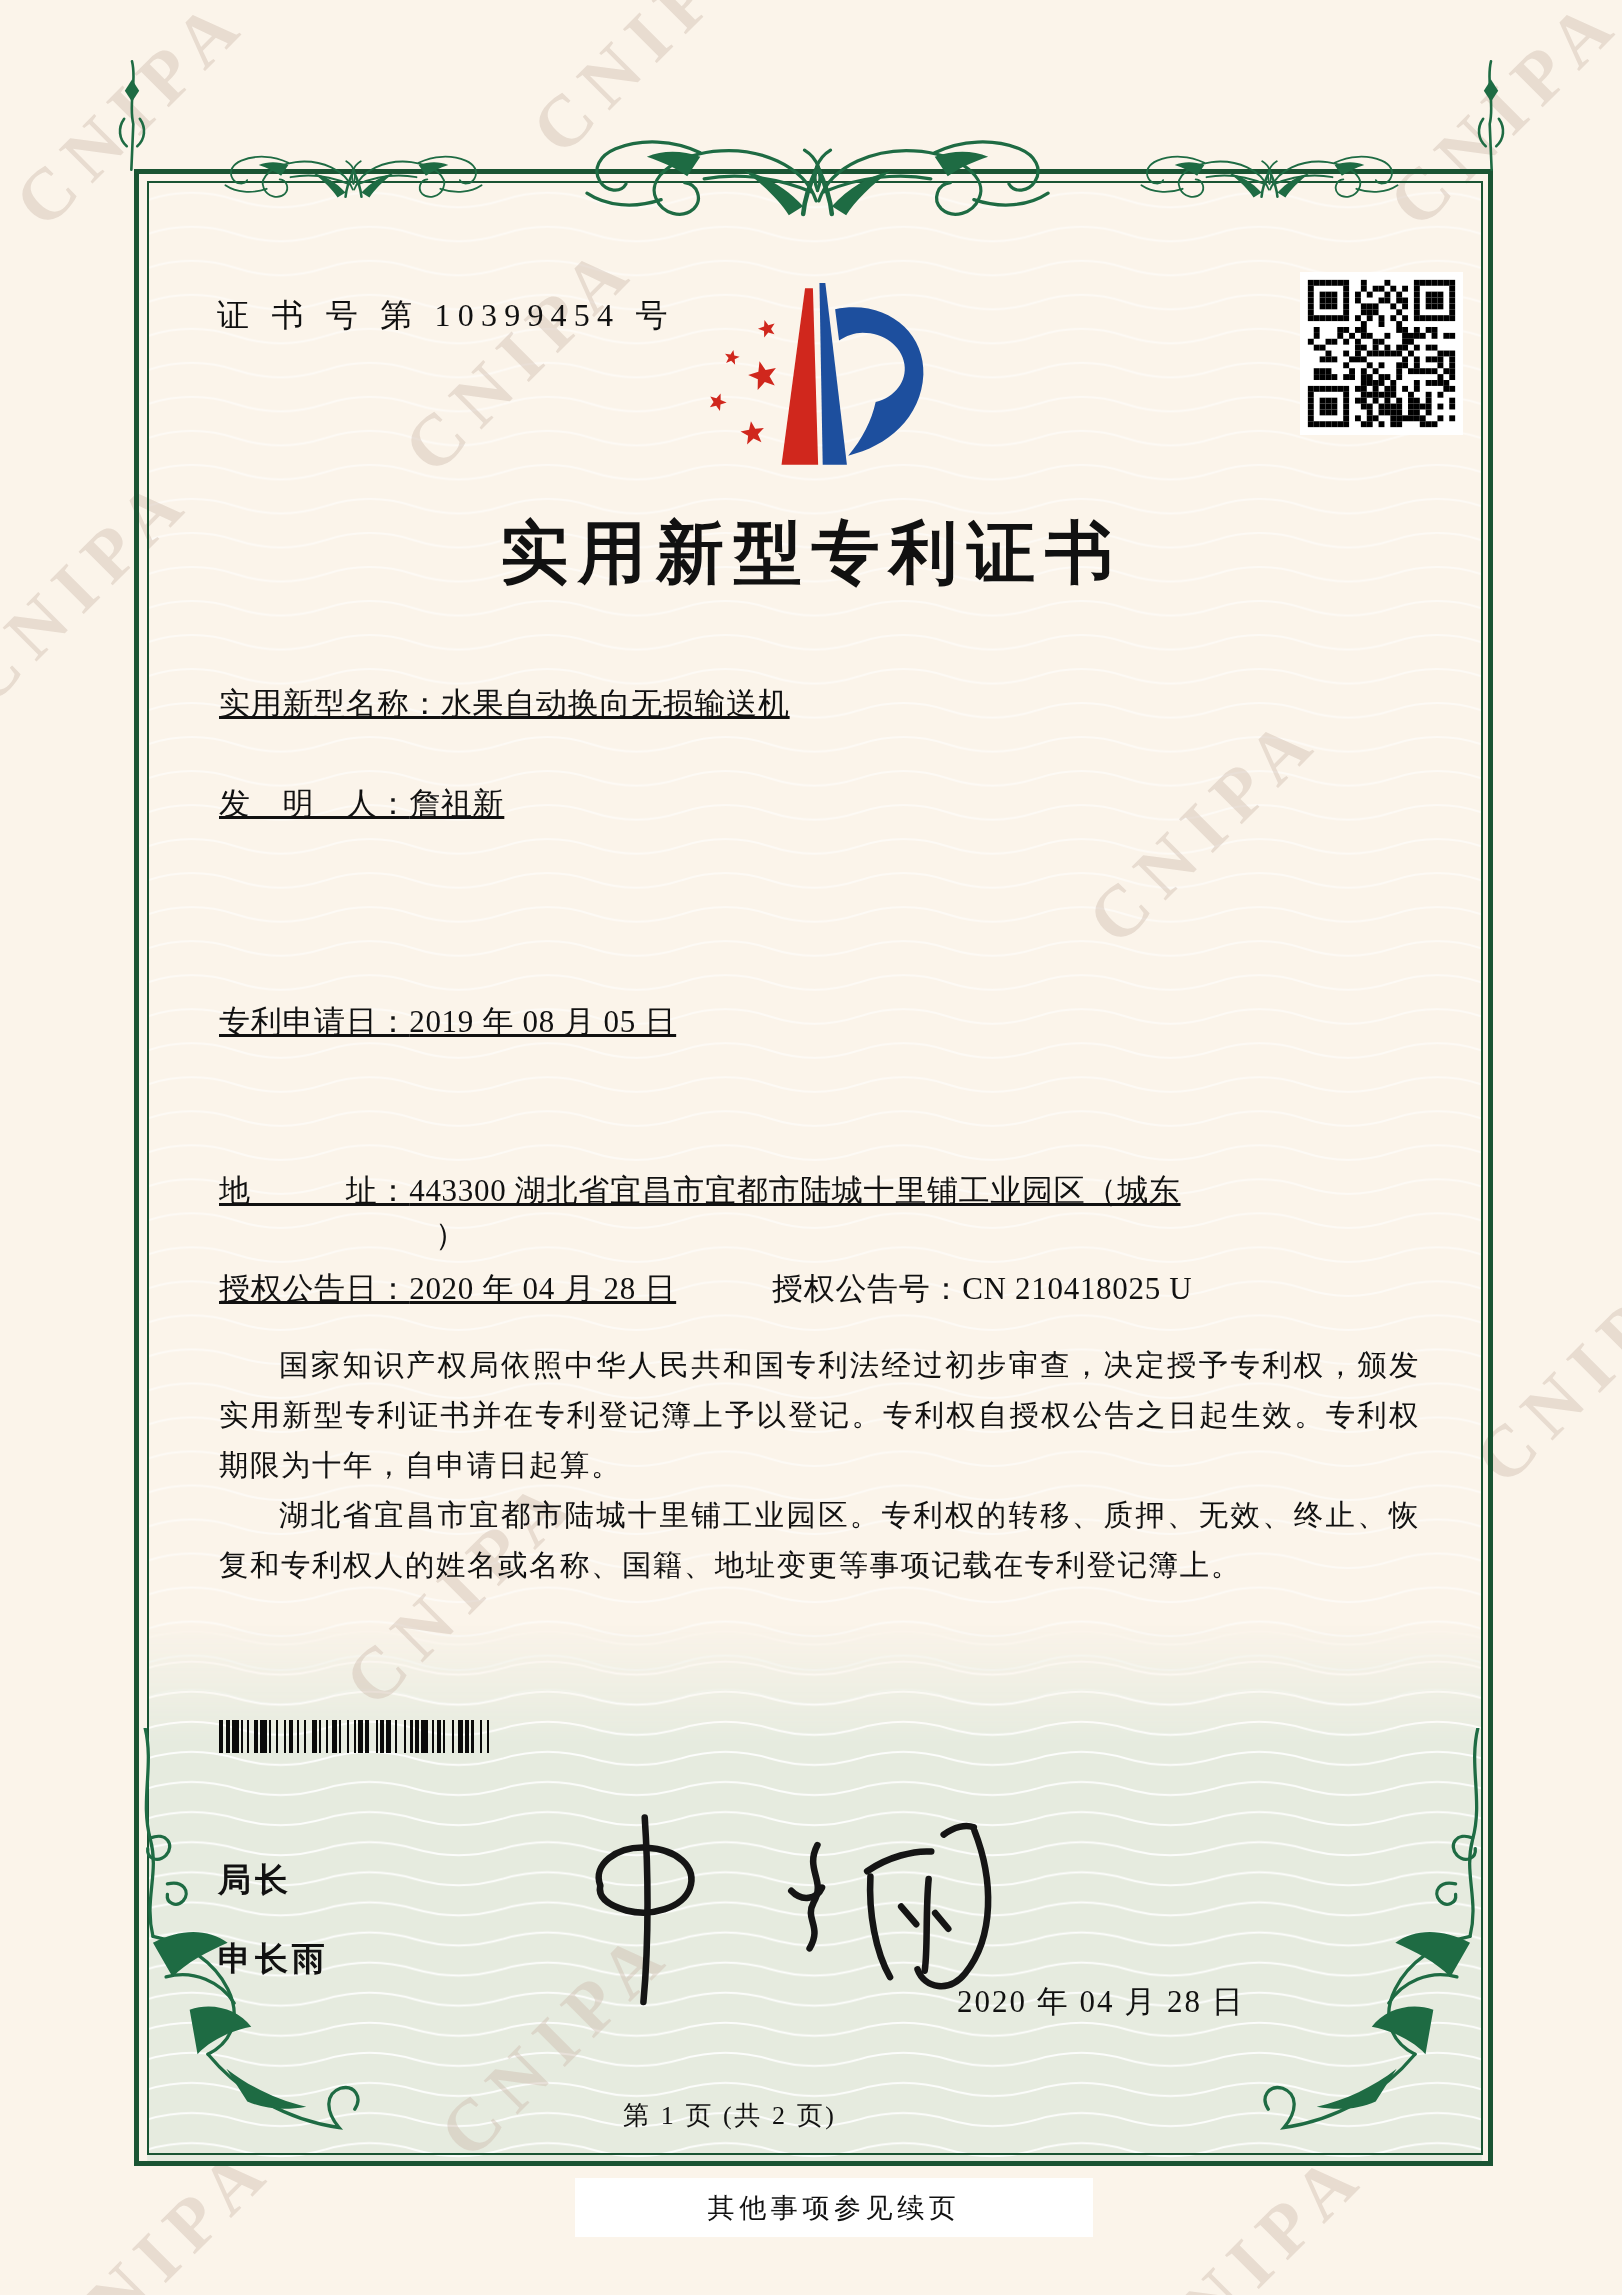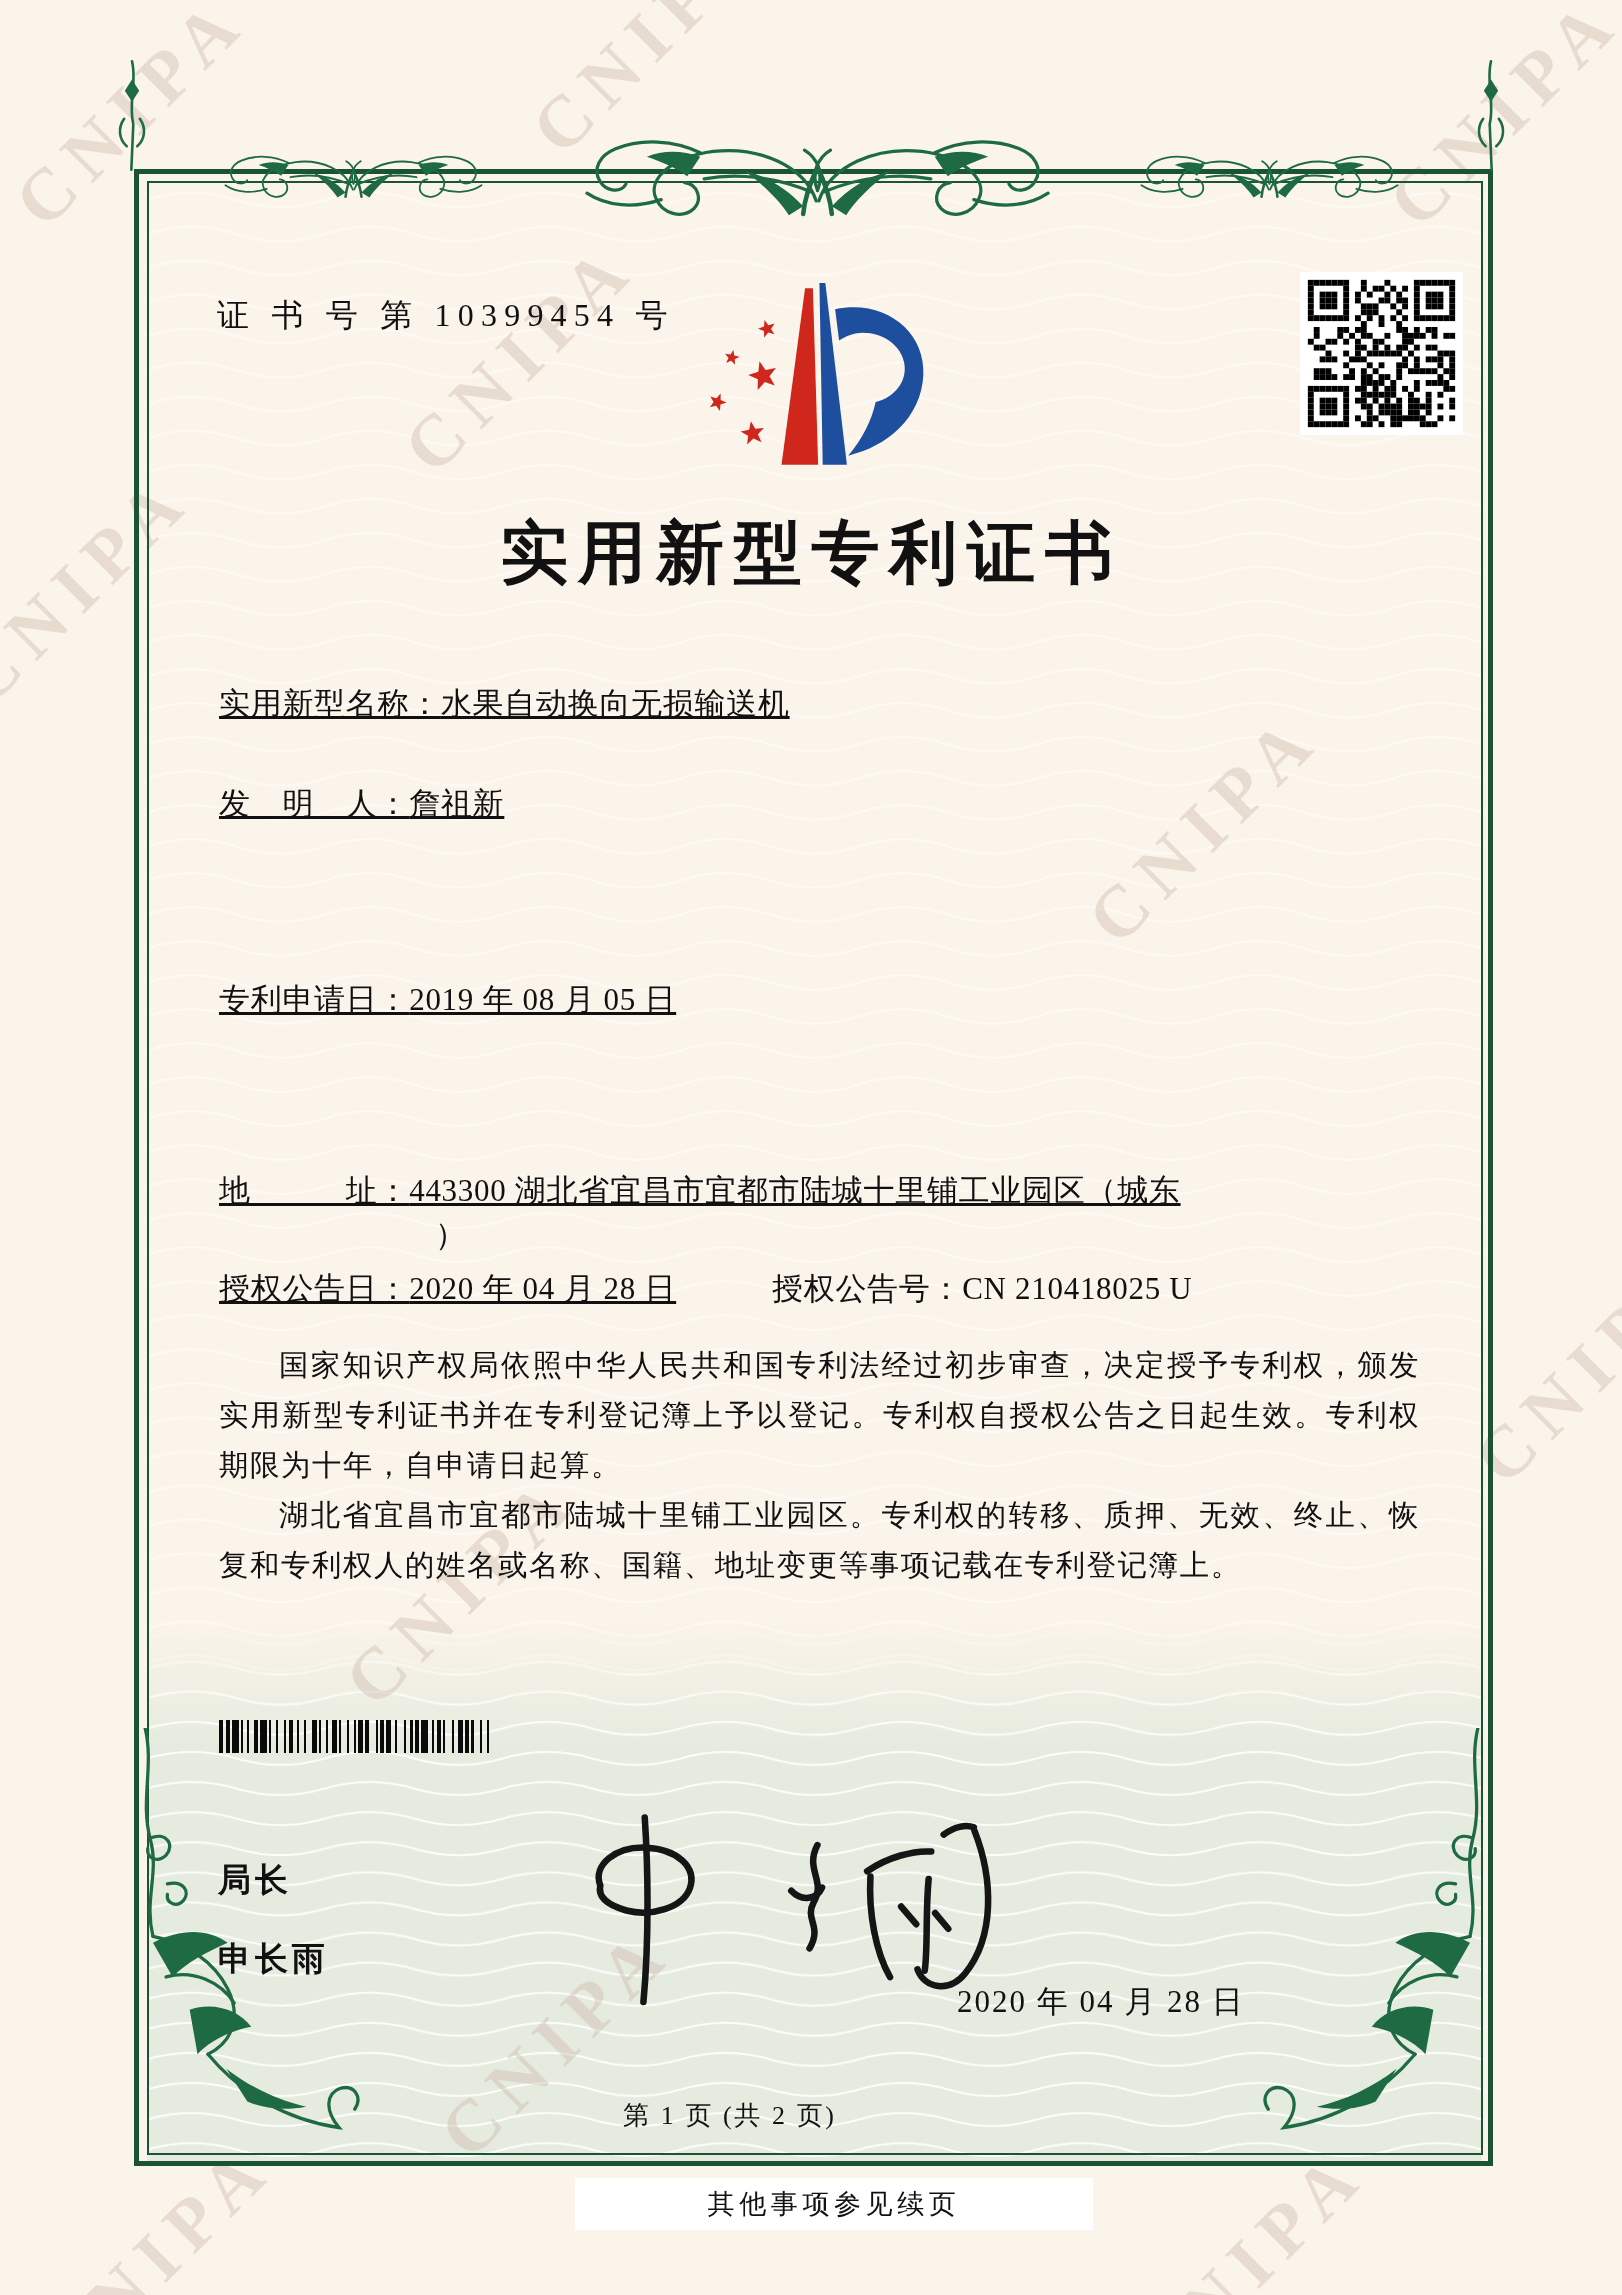--- a/index.html
+++ b/index.html
@@ -49,21 +49,21 @@
 
   .barcode{left:219px;top:1720px;width:272px;height:33px;display:flex;align-items:stretch;}
   .barcode div{height:100%;}
 
   .signer{left:218px;top:1858px;font-size:33px;font-weight:600;letter-spacing:3.9px;}
   .signer .n2{margin-top:34px;}
   .signature{left:561px;top:1807px;}
 
   .issue-date{left:957px;top:1981px;font-size:31px;letter-spacing:2px;white-space:nowrap;}
   .page-ind{left:623px;top:2098px;font-size:26px;letter-spacing:2.6px;}
-  .footer-band{left:575px;top:2178px;width:518px;height:52px;background:#ffffff;
+  .footer-band{left:575px;top:2178px;width:518px;height:59px;background:#ffffff;
                display:flex;align-items:center;justify-content:center;
                font-size:27px;letter-spacing:4.6px;z-index:6;}
 
   .qr-box{left:1300px;top:272px;width:163px;height:163px;background:#fff;padding:0;z-index:6;}
   .logo-box{left:707px;top:270px;z-index:6;}
 </style>
 </head>
 <body>
 
 <div id="page">
@@ -498,21 +498,21 @@
   </div>
 
   <div class="content title">实用新型专利证书</div>
 
   <div class="content row" style="top:683px">
     <span class="lbl">实用新型名称：</span><span class="val">水果自动换向无损输送机</span>
   </div>
   <div class="content row" style="top:783px">
     <span class="lbl">发　明　人：</span><span class="val">詹祖新</span>
   </div>
-  <div class="content row" style="top:979px">
+  <div class="content row" style="top:1001px">
     <span class="lbl">专利申请日：</span><span class="val">2019 年 08 月 05 日</span>
   </div>
   <div class="content row" style="top:1170px">
     <span class="lbl">地　　　址：</span><span class="val">443300 湖北省宜昌市宜都市陆城十里铺工业园区（城东</span>
   </div>
   <div class="content addr2">）</div>
 
   <div class="content row" style="top:1268px">
     <span class="lbl">授权公告日：</span><span class="val">2020 年 04 月 28 日</span>
     <span class="grant-right">

